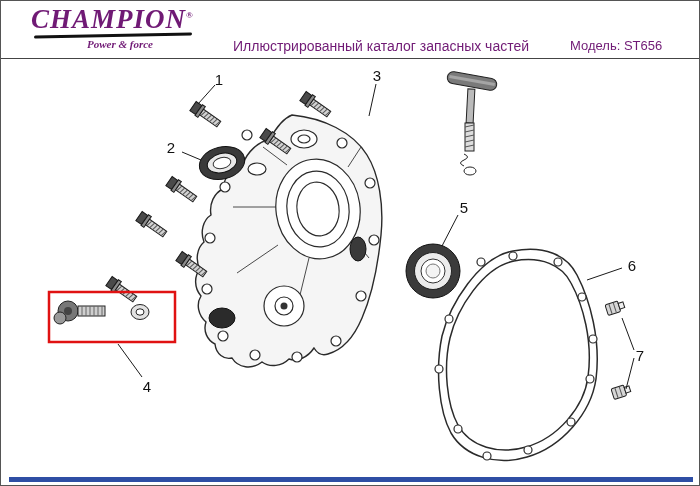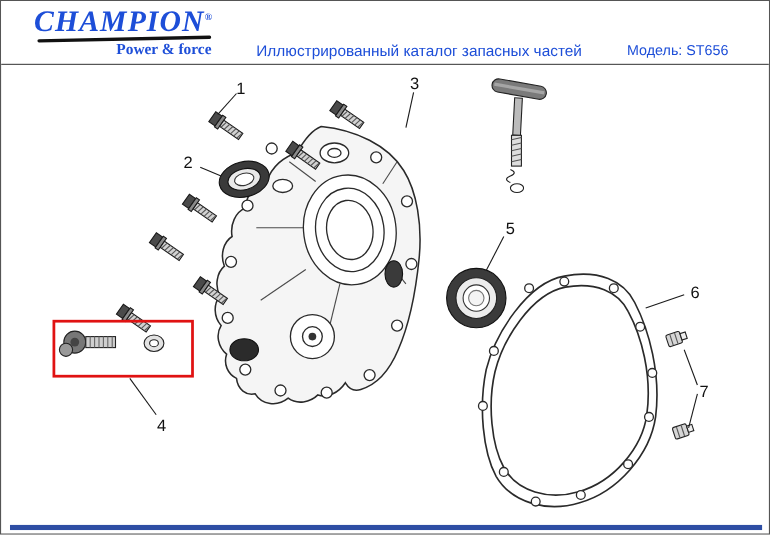--- a/index.html
+++ b/index.html
@@ -1,31 +1,31 @@
 <!DOCTYPE html>
 <html><head>
 <meta charset="utf-8">
 <style>
   html,body{margin:0;padding:0;background:#9a9a9a;}
   .page{
     position:relative;width:700px;height:486px;background:#ffffff;
     border:1px solid #555;box-sizing:border-box;overflow:hidden;
-    font-family:"Liberation Sans",sans-serif;color:#1d4ed8;
+    font-family:"Liberation Sans",sans-serif;color:#701a75;
   }
   .header{position:absolute;top:0;left:0;right:0;height:57px;border-bottom:1px solid #444;background:#fff;}
   .brand{position:absolute;left:30px;top:5px;width:180px;}
   .brand-name{
     font-family:"Liberation Serif",serif;font-style:italic;font-weight:bold;
     font-size:27px;letter-spacing:1px;line-height:1;white-space:nowrap;
   }
   .brand-reg{font-size:9px;vertical-align:super;font-style:normal;font-weight:bold;}
   .brand-swoosh{height:2.5px;background:#111;border-radius:2px;width:158px;margin:1px 0 2px 3px;transform:rotate(-1.2deg);}
   .brand-tagline{
-    font-family:"Liberation Serif",serif;font-weight:bold;
-    font-size:14px;line-height:1;margin-left:56px;white-space:nowrap;text-align:center;
+    font-family:"Liberation Serif",serif;font-style:italic;font-weight:bold;
+    font-size:11px;line-height:1;margin-left:56px;white-space:nowrap;
   }
   .doc-title{position:absolute;left:232px;top:37px;font-size:14px;}
   .doc-model{position:absolute;left:569px;top:37px;font-size:13px;}
   .diagram{position:absolute;top:58px;left:0;}
   .footer-bar{position:absolute;left:8px;bottom:3px;}
 
   
   .part{stroke:#2a2a2a;stroke-width:1.4;fill:#f5f5f5;}
   .hole{fill:#fff;stroke:#2a2a2a;stroke-width:1.2;}
   .rib{stroke:#4a4a4a;stroke-width:1;fill:none;}

